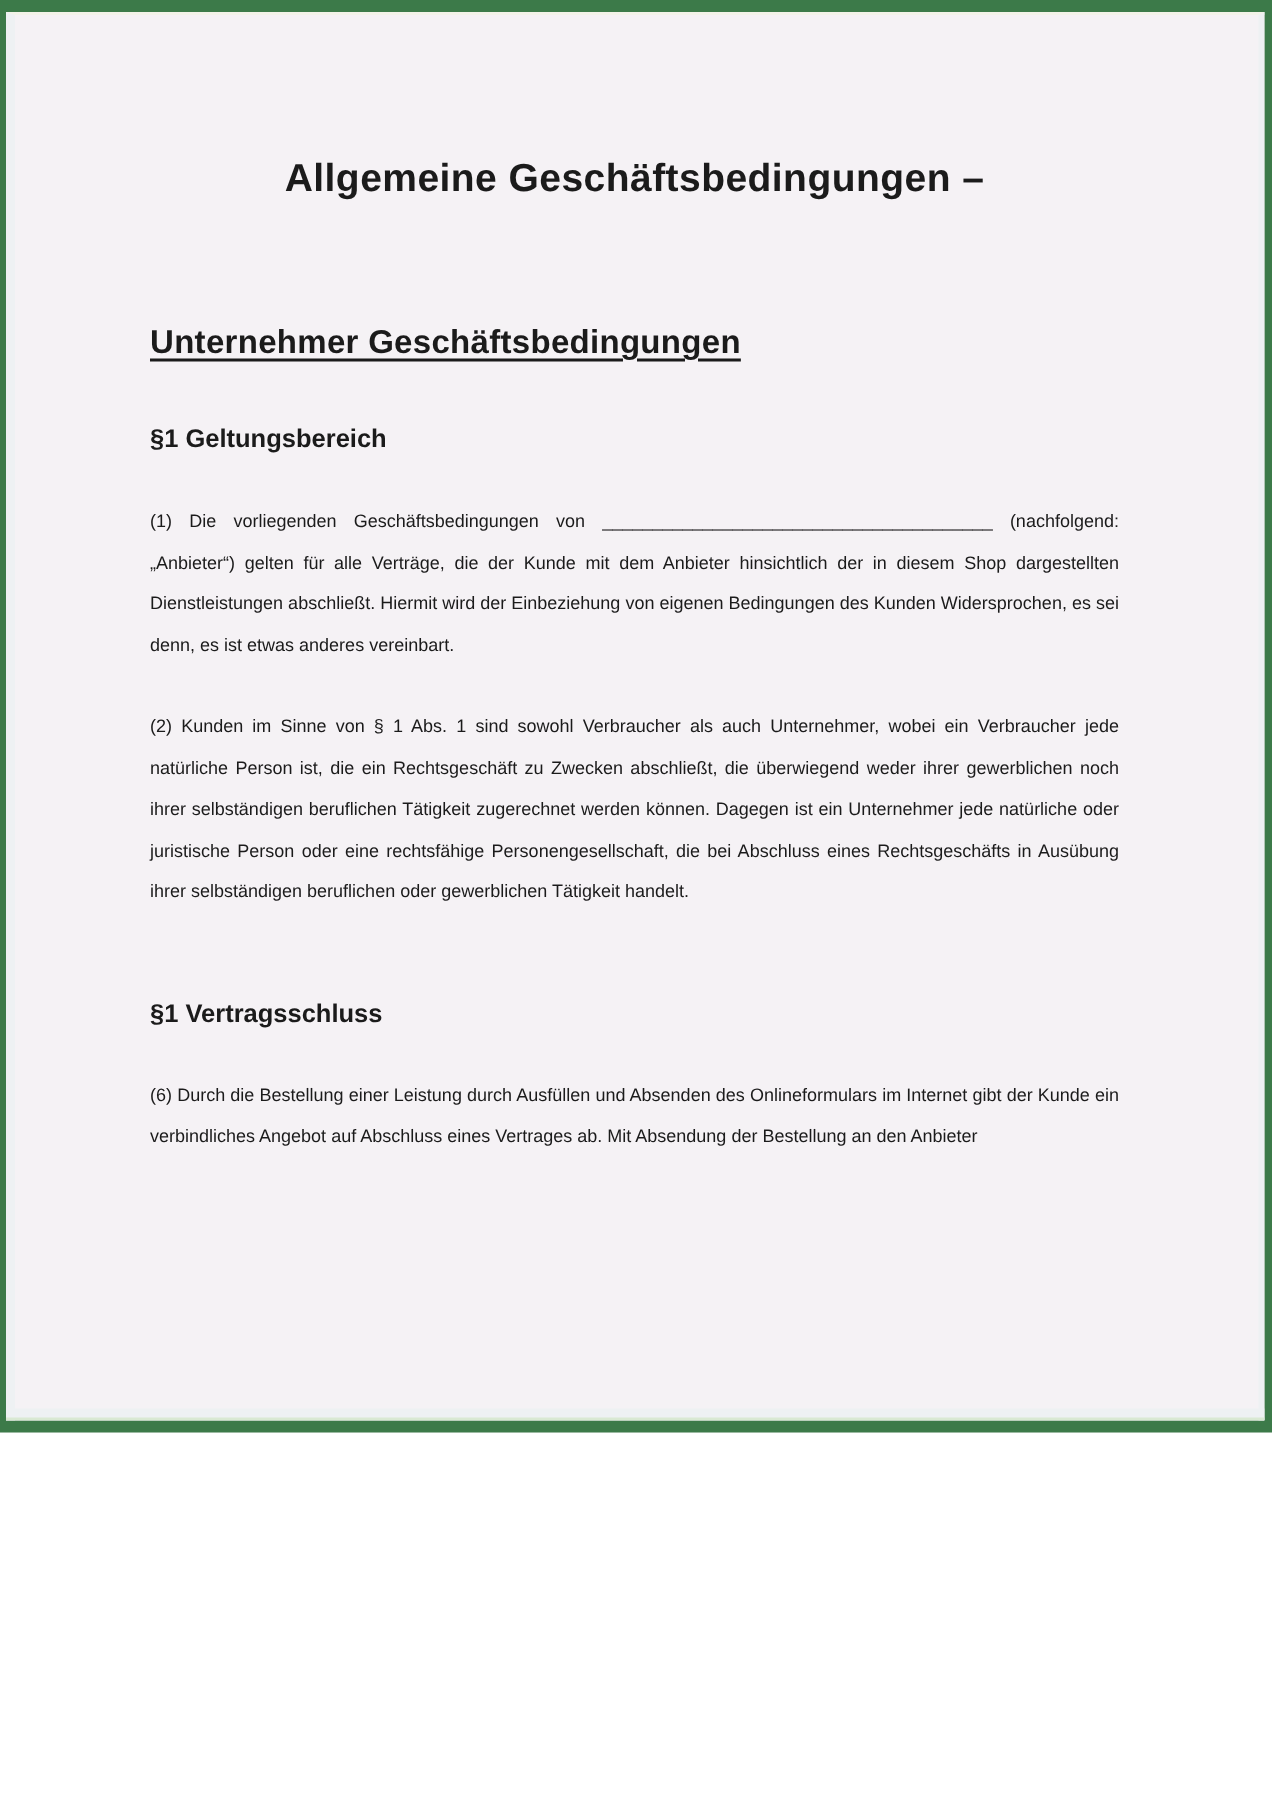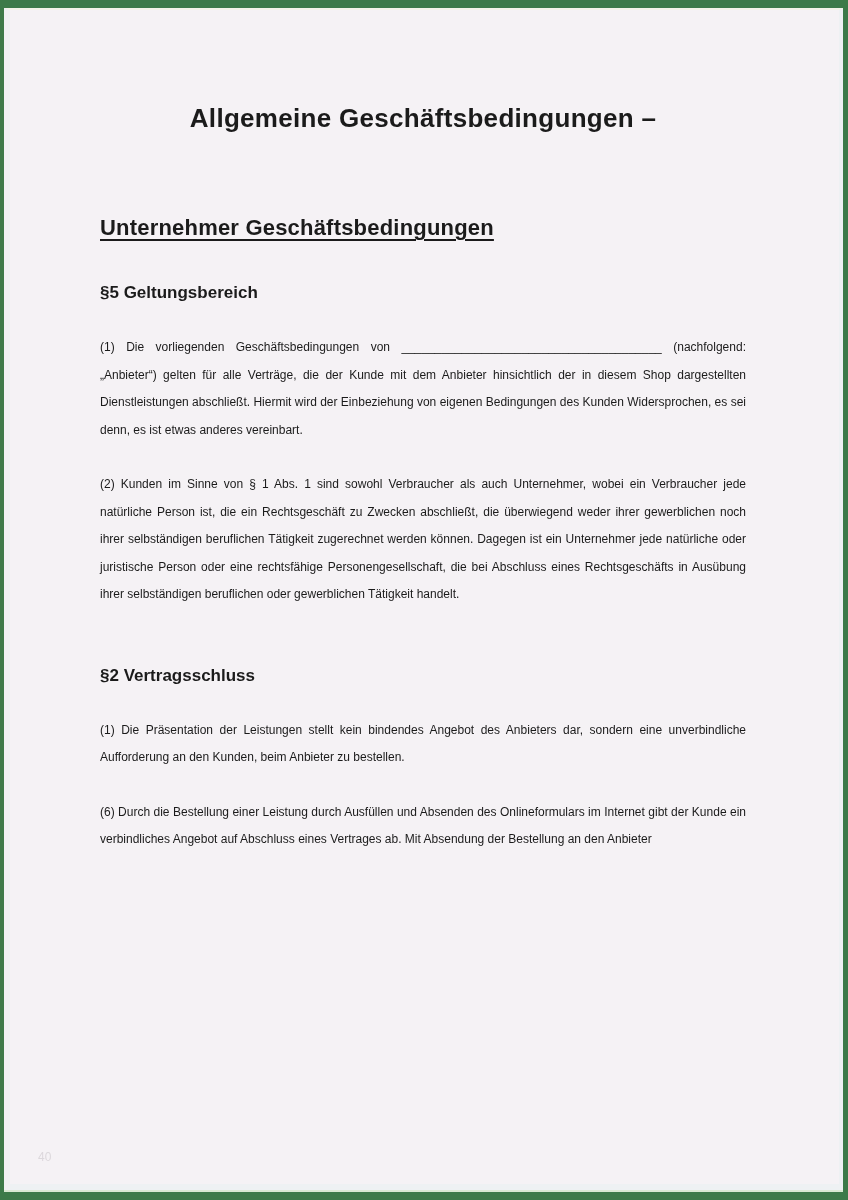--- a/index.html
+++ b/index.html
@@ -12,21 +12,21 @@
   }
   html,body{margin:0;padding:0;}
   body{
     width:848px;height:1200px;
     font-family:"Liberation Sans",sans-serif;
     background:#fff;
   }
   .page{
     position:relative;
     box-sizing:border-box;
-    width:848px;height:1200px;
+    width:848px;height:955px;
     background:var(--page-bg);
     border-style:solid;
     border-color:var(--border-green);
     border-width:8px 5px 8px 4px;
     overflow:hidden;
   }
   
   .page::before{
     content:"";
     position:absolute;inset:0;
@@ -98,28 +98,27 @@
 
 <div class="page">
   <div class="content">
 
     <h1 class="doc-title">
       <span>Allgemeine Geschäftsbedingungen –</span><br>
     </h1>
 
     <h2 class="main-heading">Unternehmer Geschäftsbedingungen</h2>
 
-    <h3 class="section-heading">§5 Geltungsbereich</h3>
+    <h3 class="section-heading">§1 Geltungsbereich</h3>
 
     <p class="body-par"><span>(1) Die vorliegenden Geschäftsbedingungen von</span> <span class="blank-line">_______________________________________</span> <span>(nachfolgend: „Anbieter“) gelten für alle Verträge, die der Kunde mit dem Anbieter hinsichtlich der in diesem Shop dargestellten Dienstleistungen abschließt. Hiermit wird der Einbeziehung von eigenen Bedingungen des Kunden Widersprochen, es sei denn, es ist etwas anderes vereinbart.</span></p>
 
     <p class="body-par">(2) Kunden im Sinne von § 1 Abs. 1 sind sowohl Verbraucher als auch Unternehmer, wobei ein Verbraucher jede natürliche Person ist, die ein Rechtsgeschäft zu Zwecken abschließt, die überwiegend weder ihrer gewerblichen noch ihrer selbständigen beruflichen Tätigkeit zugerechnet werden können. Dagegen ist ein Unternehmer jede natürliche oder juristische Person oder eine rechtsfähige Personengesellschaft, die bei Abschluss eines Rechtsgeschäfts in Ausübung ihrer selbständigen beruflichen oder gewerblichen Tätigkeit handelt.</p>
 
-    <h3 class="section-heading second">§2 Vertragsschluss</h3>
+    <h3 class="section-heading second">§1 Vertragsschluss</h3>
 
-    <p class="body-par">(1) Die Präsentation der Leistungen stellt kein bindendes Angebot des Anbieters dar, sondern eine unverbindliche Aufforderung an den Kunden, beim Anbieter zu bestellen.</p>
 
     <p class="body-par">(6) Durch die Bestellung einer Leistung durch Ausfüllen und Absenden des Onlineformulars im Internet gibt der Kunde ein verbindliches Angebot auf Abschluss eines Vertrages ab. Mit Absendung der Bestellung an den Anbieter</p>
 
   </div>
 
   <div class="page-number">40</div>
 </div>
 
 </body></html>

